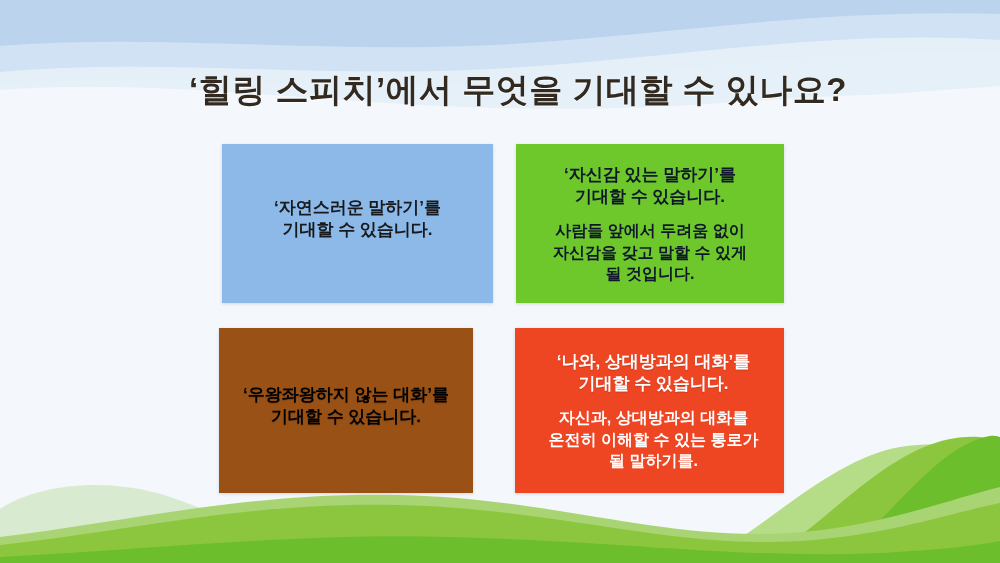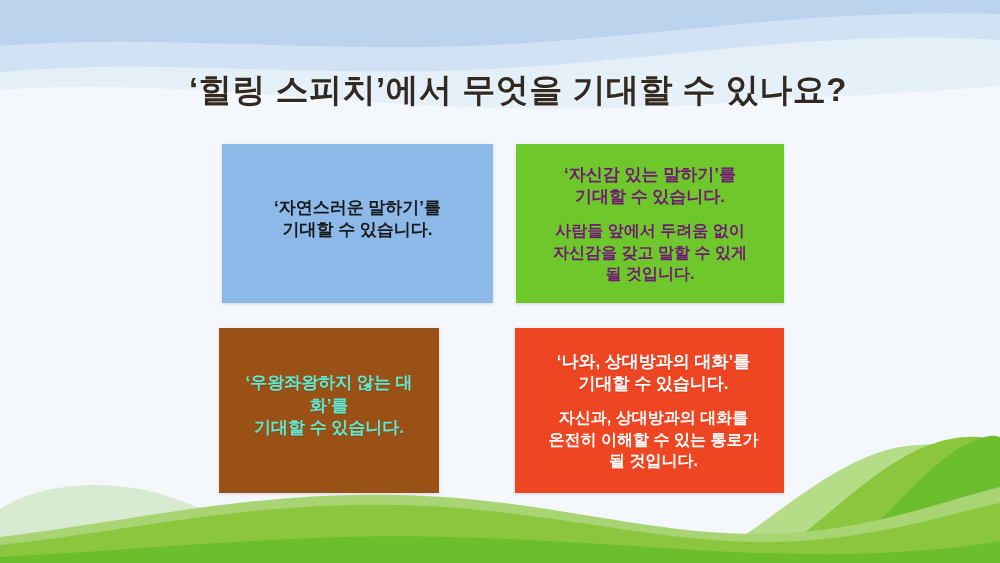--- a/index.html
+++ b/index.html
@@ -72,22 +72,22 @@
     padding: 12px 10px 10px 10px;
     display: flex;
     flex-direction: column;
     align-items: center;
     justify-content: center;
     text-align: center;
     box-shadow: 0 1px 3px rgba(60,70,90,0.18);
   }
 
   .card-1 { left: 3px;   top: 0px;   width: 271px; height: 159px; background: #8cb9e8; color: #17191c; gap: 36px; }
-  .card-2 { left: 297px; top: 0px;   width: 268px; height: 159px; background: #6ec82b; color: #701a75; }
-  .card-3 { left: 0px;   top: 184px; width: 220px; height: 165px; background: #9a5116; color: #5eead4; }
+  .card-2 { left: 297px; top: 0px;   width: 268px; height: 159px; background: #6ec82b; color: #0f172a; }
+  .card-3 { left: 0px;   top: 184px; width: 254px; height: 165px; background: #9a5116; color: #000000; }
   .card-4 { left: 296px; top: 184px; width: 269px; height: 165px; background: #ee4523; color: #ffffff; padding-left: 18px; }
 
   .card-heading {
     font-size: 17px;
     font-weight: bold;
     line-height: 1.32;
     margin: 0 0 11px 0;
     white-space: pre-line;
   }
 
@@ -138,21 +138,21 @@
     <div class="card card-3">
       <p class="card-heading">‘우왕좌왕하지 않는 대화’를
 기대할 수 있습니다.</p>
     </div>
 
     <div class="card card-4">
       <p class="card-heading">‘나와, 상대방과의 대화’를
 기대할 수 있습니다.</p>
       <p class="card-body">자신과, 상대방과의 대화를
 온전히 이해할 수 있는 통로가
-될 것입니다.</p>
+될 말하기를.</p>
     </div>
 
   </div>
 
   <div class="hill-layer">
     <svg width="1000" height="150" viewBox="0 0 1000 150" preserveAspectRatio="none">
       <path d="M0,96 C40,70 110,64 170,84 C210,98 240,112 270,120 L270,150 L0,150 Z" fill="#d8ead0"></path>
       <path d="M700,150 C760,120 830,46 900,34 C960,24 1000,44 1000,44 L1000,150 Z" fill="#b5dc86"></path>
       <path d="M760,150 C820,118 880,40 950,26 C985,19 1000,30 1000,30 L1000,150 Z" fill="#8cc63f"></path>
       <path d="M830,150 C880,120 930,38 985,24 C995,21 1000,24 1000,24 L1000,150 Z" fill="#6cbe2c"></path>

